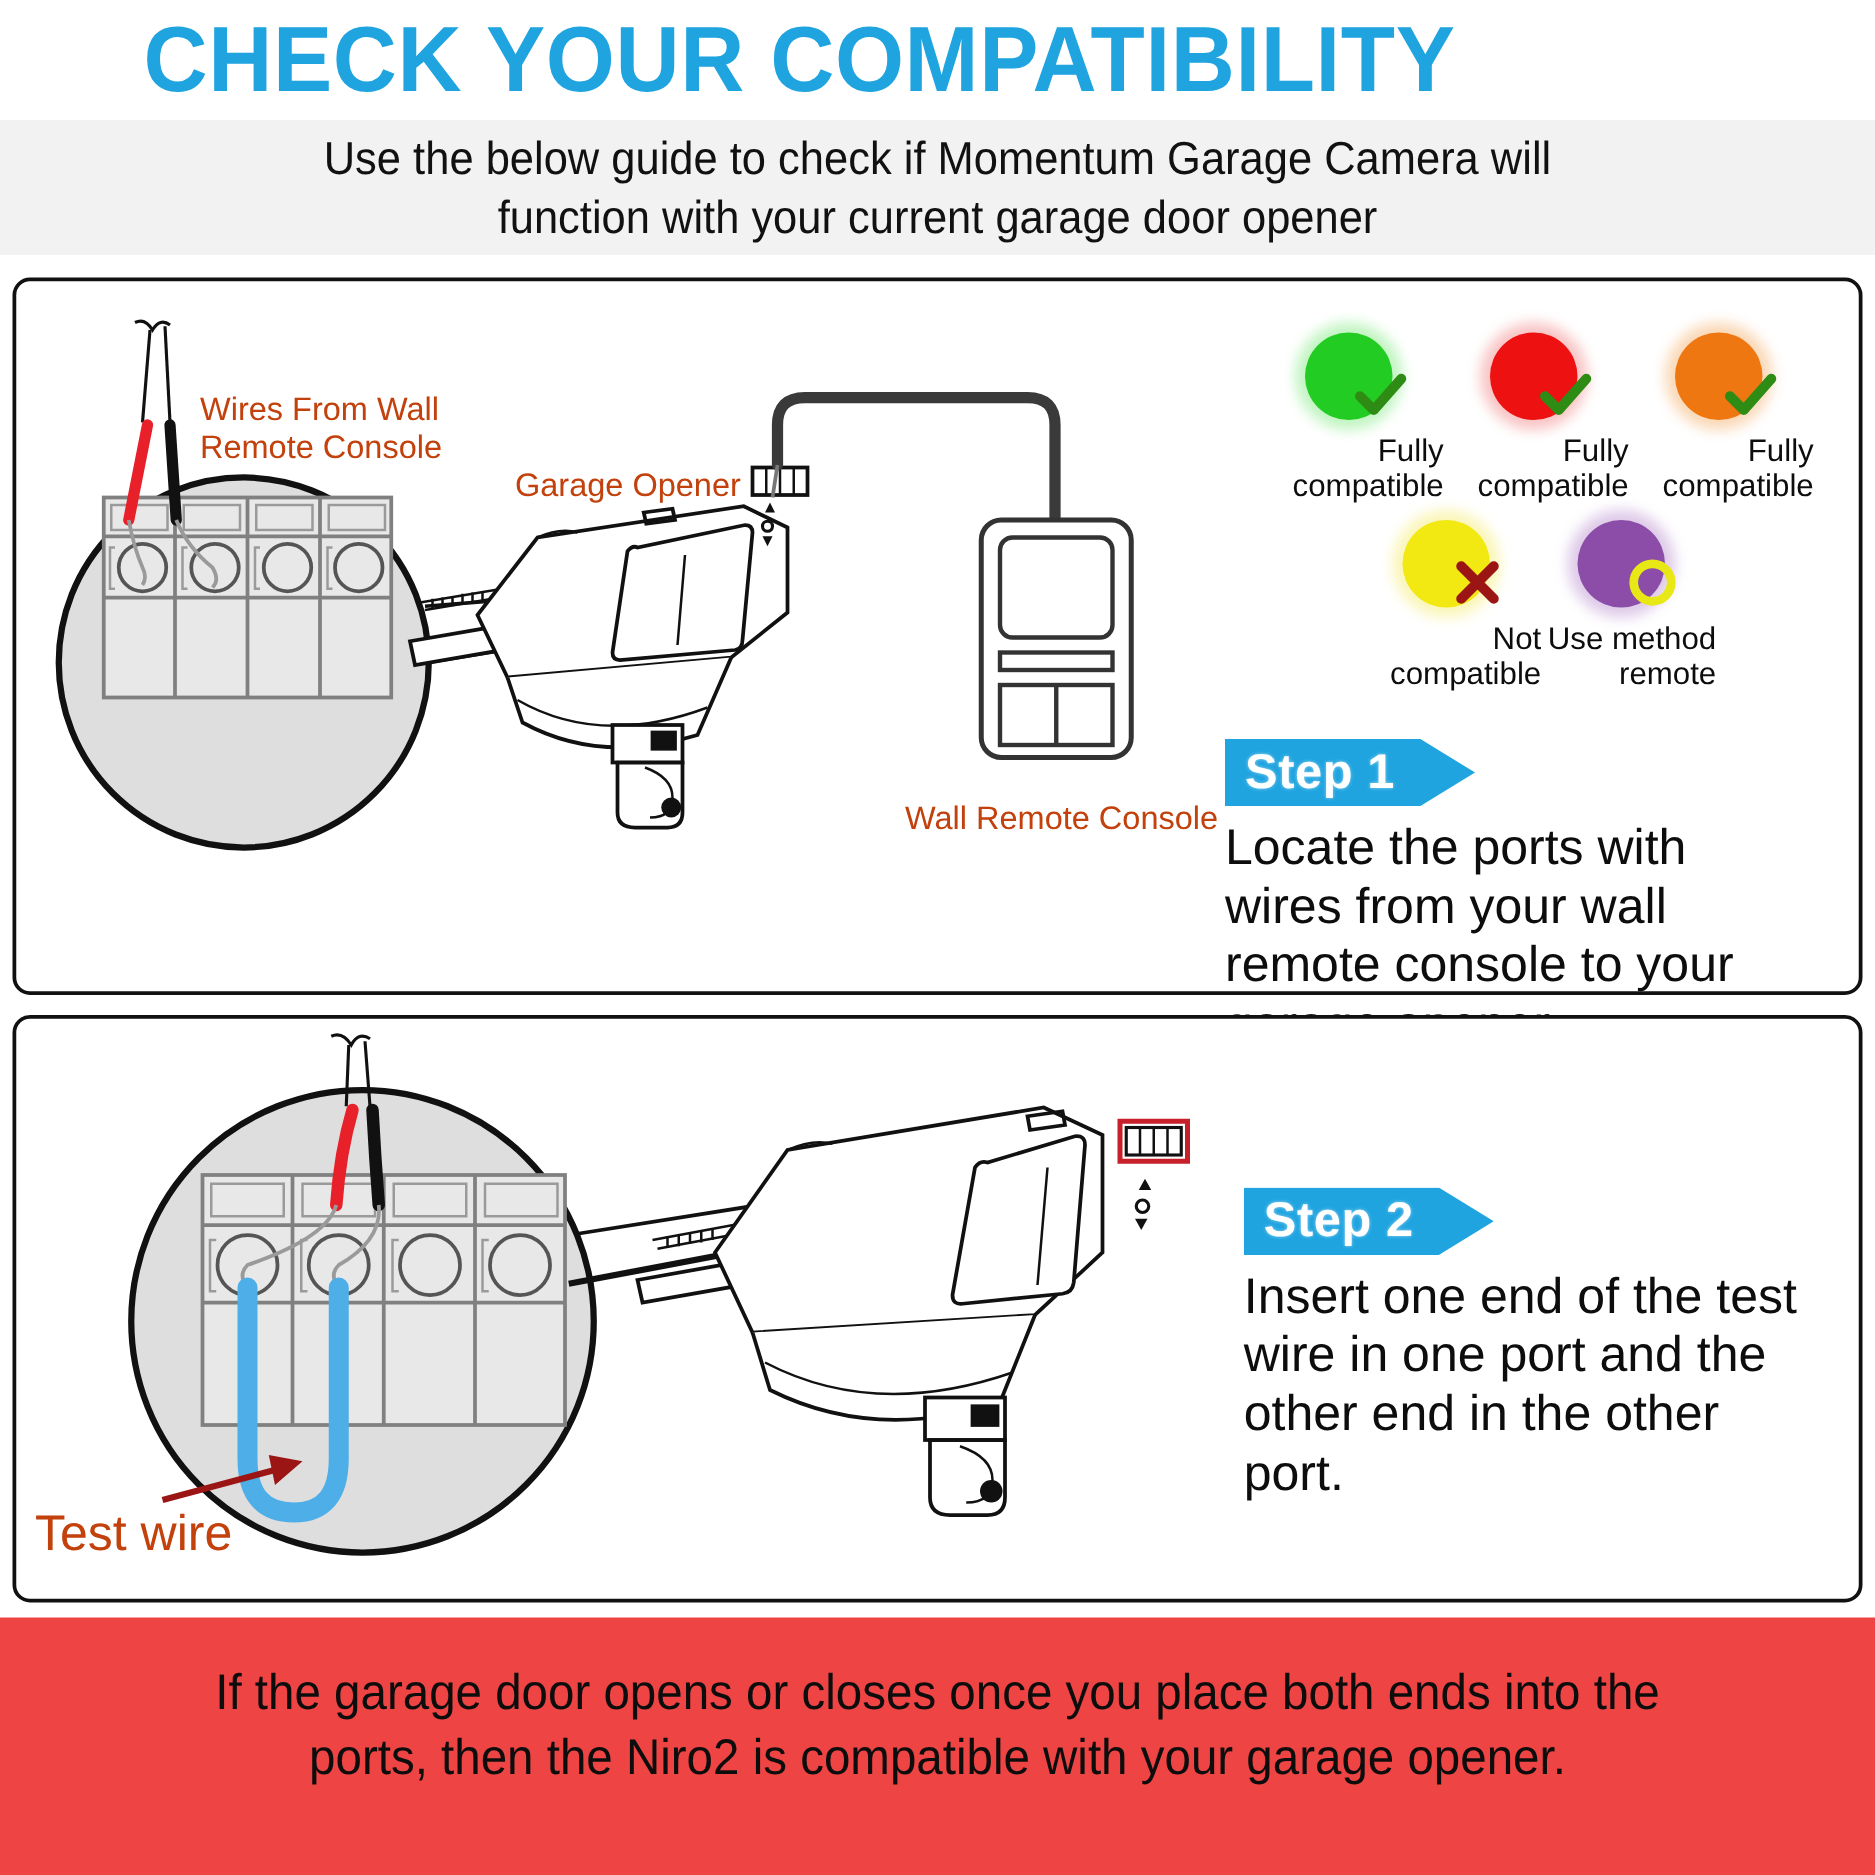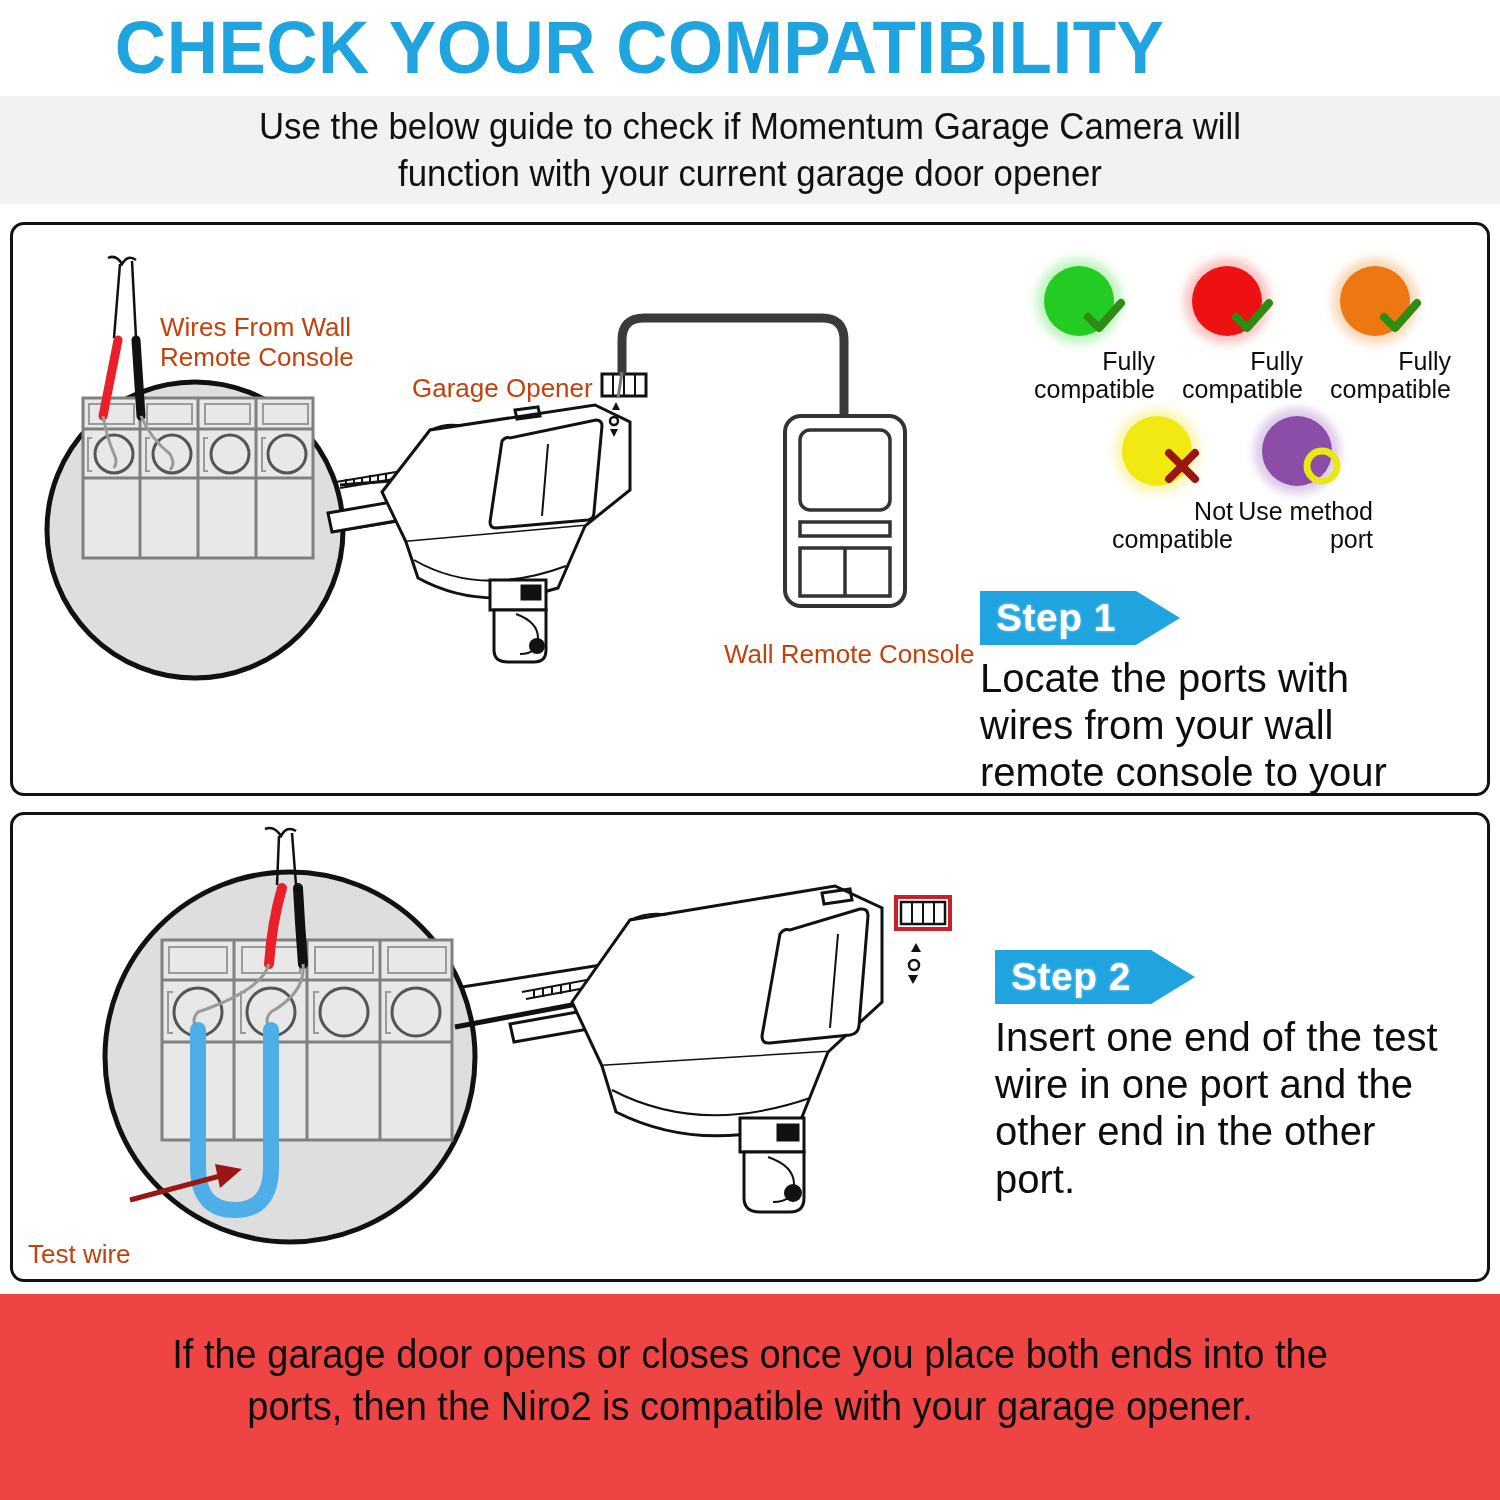--- a/index.html
+++ b/index.html
@@ -179,21 +179,21 @@
   .diagram-label {
     position: absolute;
     color: #c2410c;
     font-family: "Liberation Sans Narrow", "Liberation Sans", sans-serif;
     font-size: 26px;
     line-height: 1.15;
   }
   #label-wires      { left: 160px; top: 313px; width: 220px; }
   #label-opener     { left: 412px; top: 374px; }
   #label-wall-remote{ left: 724px; top: 640px; }
-  #label-test-wire  { left: 28px;  top: 1240px; font-size: 26px; }
+  #label-test-wire  { left: 28px;  top: 1204px; font-size: 40px; }
 
   svg { display: block; }
   .dg { position: absolute; left: 0; top: 0; }
 </style>
 </head>
 <body>
 
 <div class="header-title-band">
   <div class="header-title">CHECK YOUR COMPATIBILITY</div>
 </div>
@@ -368,21 +368,21 @@
 
   <div class="legend-item" style="left:218px; top:150px;">
     <div class="legend-badge">
       <div class="legend-glow" style="background:#C9A8DA;"></div>
       <div class="legend-dot" style="background:#8B4DA8;"></div>
       <svg class="legend-mark" viewBox="0 0 44 44">
         <circle cx="22" cy="22" r="15" fill="none" stroke="#E8E817" stroke-width="7"></circle>
       </svg>
     </div>
     <div class="legend-label">
-      <span>Use method</span><br><span>port</span>
+      <span>Use method</span><br><span>remote</span>
     </div>
   </div>
 </div>
 
 <div class="step-block" id="step1-block">
   <div class="step-tag-wrap">
     <div class="step-tag">
       <span class="step-tag-text">Step 1</span>
     </div>
   </div>

